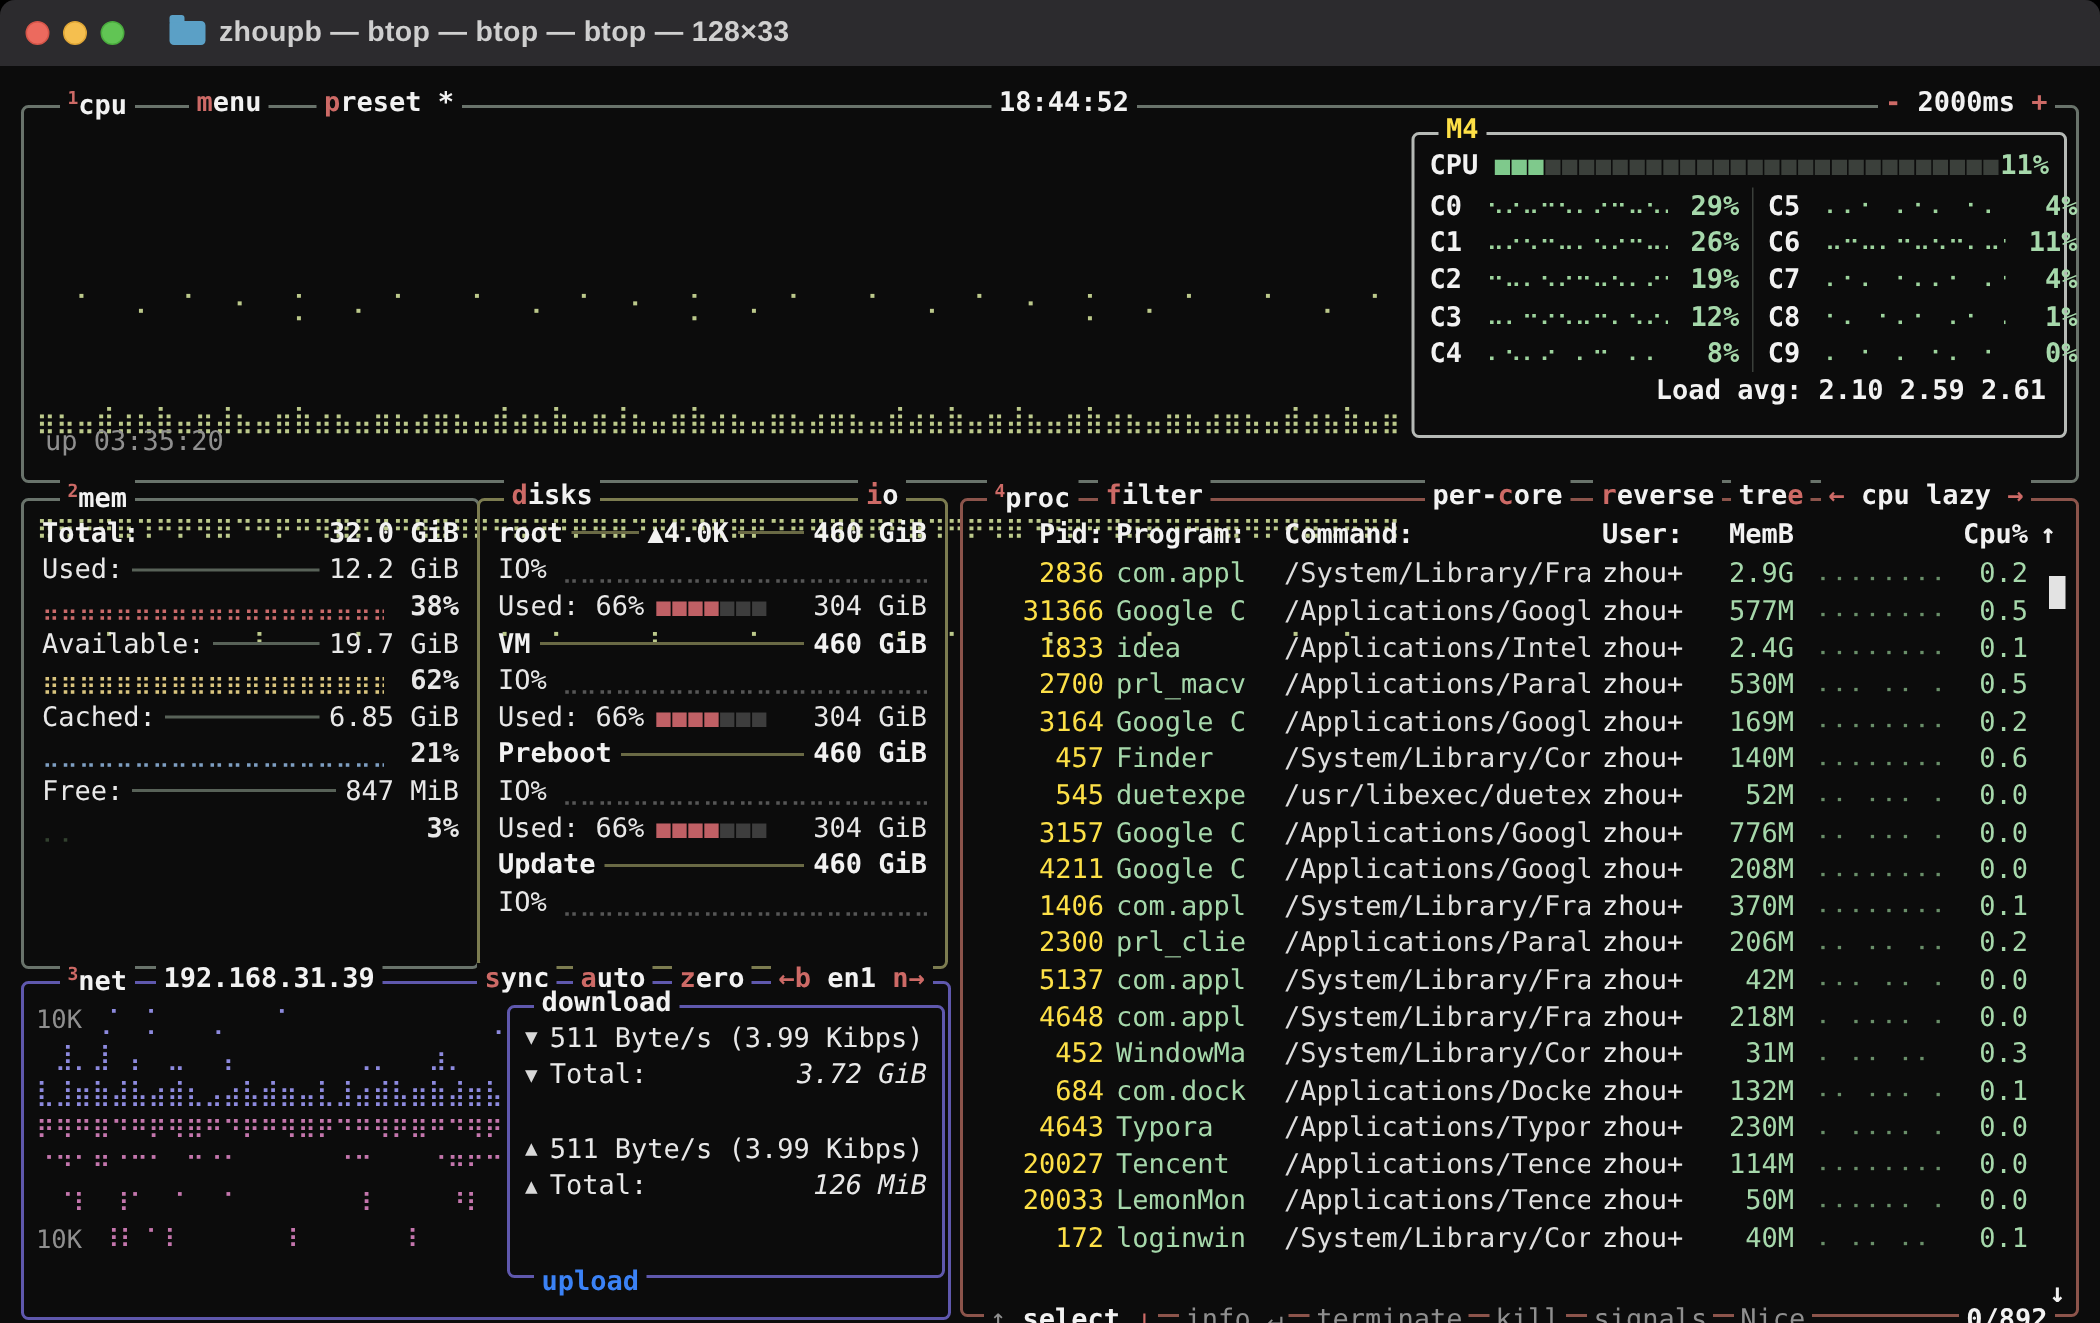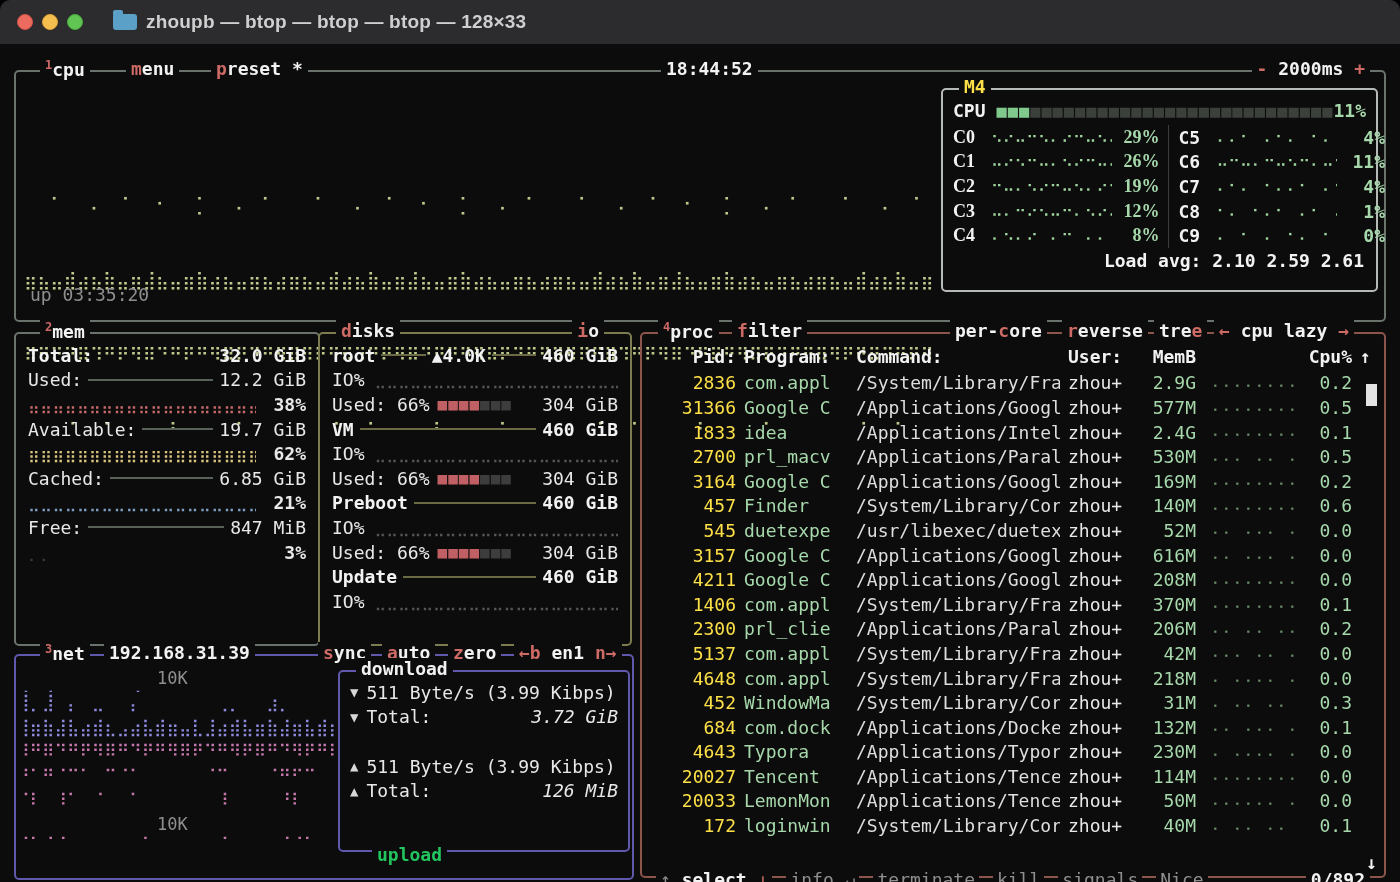--- a/index.html
+++ b/index.html
@@ -36,21 +36,21 @@
   
   .m4-box{left:925px;top:16px;width:433px;height:200px;border-color:#b6bab6;border-radius:5px;}
   .m4-box .btitle{left:16px;color:#fde047;}
   .m4-cpu{display:flex;align-items:center;height:25px;margin:8px 10px 0 10px;}
   .m4-cpu .lbl{font-weight:700;color:#f2f2f2;width:50px;}
   .bar{letter-spacing:1px;font-size:17px;}
   .bar .fill{color:#7fc98c;} .bar .empty{color:#3b403b;}
   .m4-cpu .pct{margin-left:auto;color:#a6d8ab;font-weight:700;}
   .cores{display:flex;margin:2px 10px 0 10px;}
   .core-col{width:50%;}
-  .core-col.left{border-right:1px solid #3a3f3a;padding-right:8px;font-family:Liberation Serif, serif;}
+  .core-col.left{border-right:1px solid #3a3f3a;padding-right:8px;}
   .core-col.right{padding-left:10px;}
   .core-row{display:flex;align-items:center;height:24.6px;}
   .core-name{color:#f2f2f2;font-weight:700;width:38px;}
   .core-meter{color:#9ed49e;font-size:16px;flex:1;overflow:hidden;white-space:nowrap;}
   .core-pct{color:#a6d8ab;font-weight:700;margin-left:6px;min-width:42px;text-align:right;}
   .load-row{display:flex;justify-content:flex-end;height:24.6px;align-items:center;margin:0 12px;color:#f2f2f2;font-weight:700;}
   
   .mem-box{left:14px;top:288px;width:302px;height:310px;border-color:#69736b;}
   .mem-box .line{background:#586258;}
   .meter-row{display:flex;align-items:center;height:24.6px;padding:0 12px;}
@@ -60,26 +60,26 @@
   .mem-top-pad{height:9px;}
   
   .disks-box{left:318px;top:288px;width:310px;height:310px;border-color:#7c7c50;}
   .disks-box .line{background:#6a6a45;}
   .io-meter{color:#565656;font-size:16px;flex:1;overflow:hidden;white-space:nowrap;}
   .dbar{font-size:16px;letter-spacing:1px;margin:0 8px;}
   .dbar .fill{color:#c06065;} .dbar .empty{color:#3d3d3d;}
   
   .net-box{left:14px;top:610px;width:616px;height:222px;border-color:#5f58ad;}
   .net-graph{position:absolute;left:8px;top:12px;width:310px;}
-  .ngrow{display:flex;height:24.4px;align-items:center;white-space:pre;overflow:hidden;flex-direction:column;}
+  .ngrow{display:flex;height:24.4px;align-items:center;white-space:pre;overflow:hidden;}
   .ngrow .axis{width:44px;color:#8f8f8f;font-size:17px;}
   .ng-dl{color:#8d8ade;font-size:17px;} .ng-ul{color:#c476ad;font-size:17px;}
   .netstat-box{position:absolute;left:322px;top:14px;width:288px;height:178px;border:2px solid #5f58ad;border-radius:5px;}
   .netstat-box .btitle{left:16px;color:#f2f2f2;top:-14px;}
-  .netstat-box .bfoot{left:32px;color:#22c55e;}
+  .netstat-box .bfoot{left:16px;color:#3b82f6;}
   .ns-row{display:flex;align-items:center;height:24.6px;padding:0 10px;white-space:nowrap;}
   .ns-icon{color:#d8d8d8;margin-right:8px;font-size:14px;}
   .ns-val{margin-left:auto;font-style:italic;}
   
   .proc-box{left:640px;top:288px;width:742px;height:542px;border-color:#8c544b;}
   .proc-grid{display:grid;grid-template-columns:84px 104px 1fr 64px 56px 92px 48px 18px;column-gap:8px;
              align-items:center;height:24.6px;padding:0 6px 0 10px;white-space:nowrap;}
   .ph{color:#f2f2f2;font-weight:700;}
   .c-pid{text-align:right;color:#fde047;}
   .c-prog{color:#a6d8ab;}
@@ -444,21 +444,21 @@
           <span class="c-mem">52M</span>
           <span class="c-meter">⠄⠄⠀⠄⠄⠄⠀⠄</span>
           <span class="c-cpu">0.0</span>
           <span></span>
         </div>
           <div class="proc-grid">
           <span class="c-pid">3157</span>
           <span class="c-prog">Google C</span>
           <span class="c-cmd">/Applications/Google Chro</span>
           <span class="c-user">zhou+</span>
-          <span class="c-mem">616M</span>
+          <span class="c-mem">776M</span>
           <span class="c-meter">⠄⠄⠀⠄⠄⠄⠀⠄</span>
           <span class="c-cpu">0.0</span>
           <span></span>
         </div>
           <div class="proc-grid">
           <span class="c-pid">4211</span>
           <span class="c-prog">Google C</span>
           <span class="c-cmd">/Applications/Google Chro</span>
           <span class="c-user">zhou+</span>
           <span class="c-mem">208M</span>

